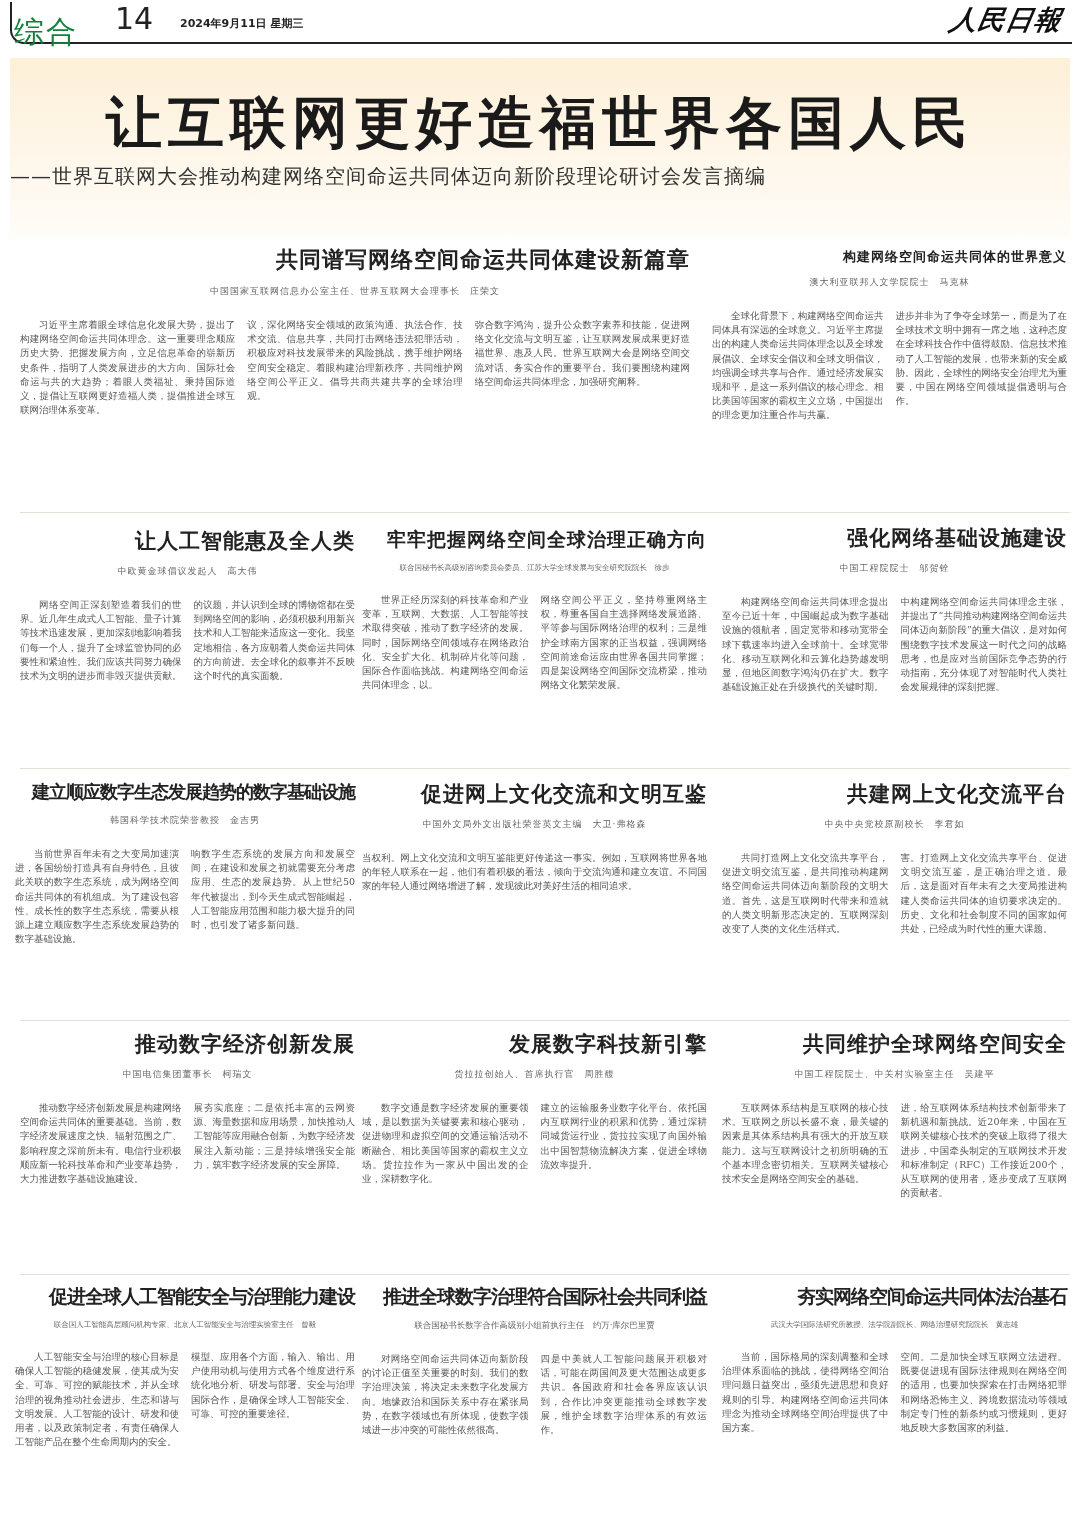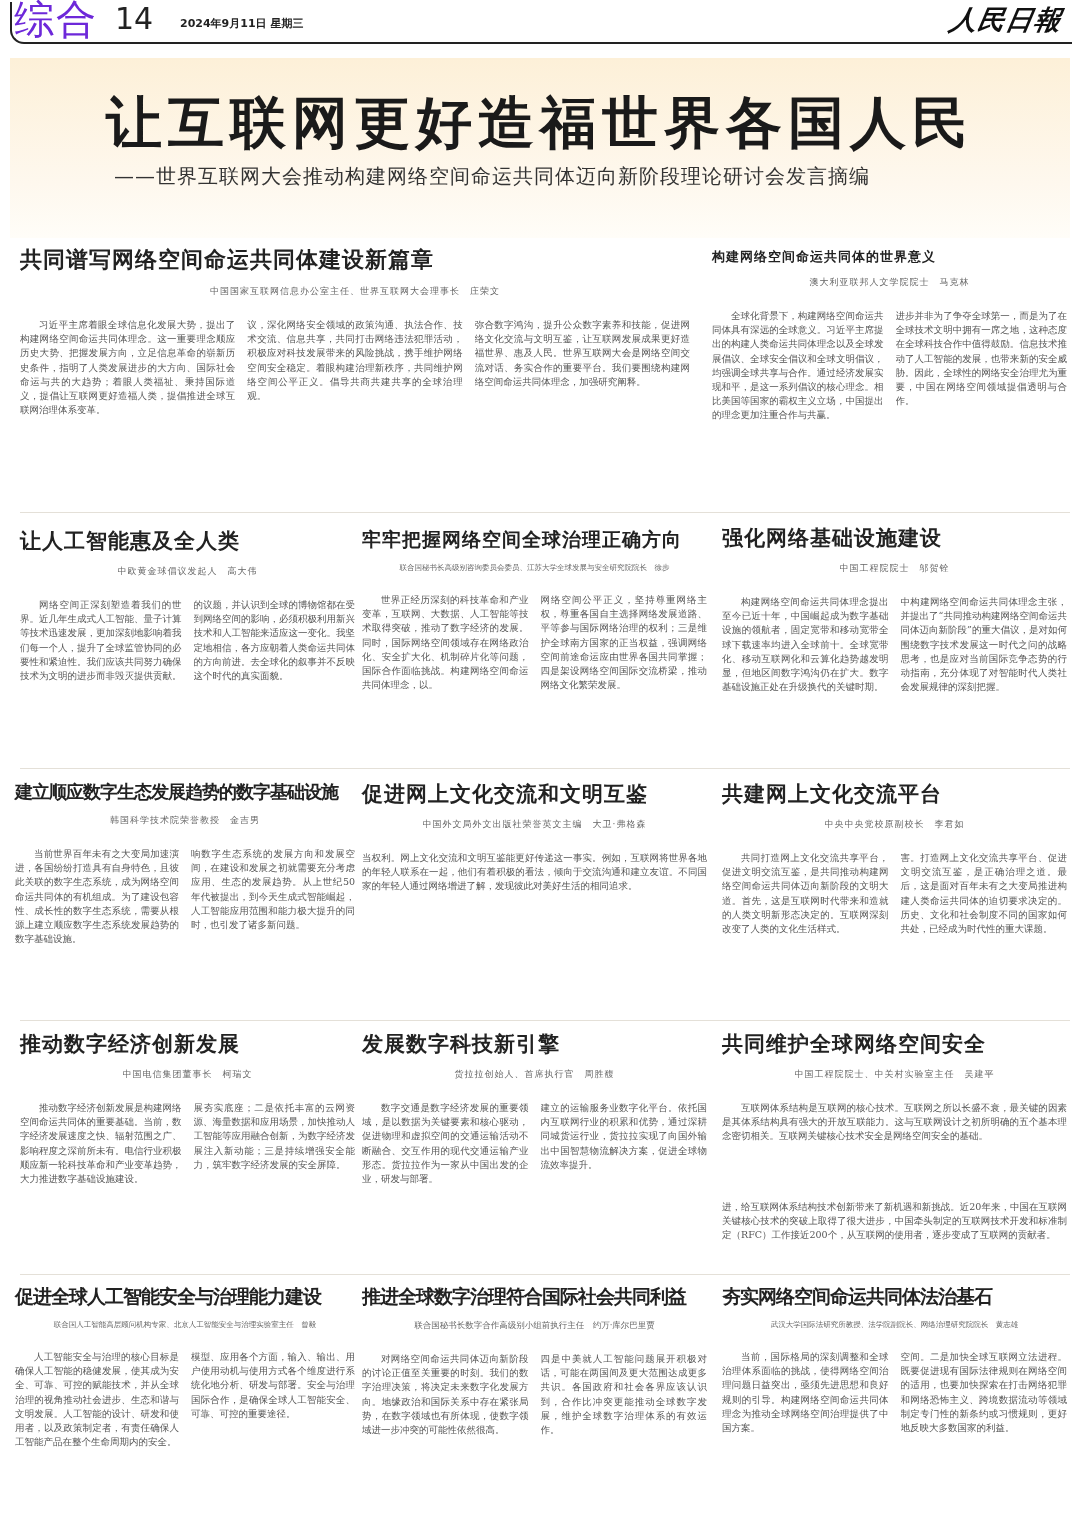--- a/index.html
+++ b/index.html
@@ -2,33 +2,33 @@
 <html><head>
 <meta charset="utf-8">
 <style>
   * { box-sizing: border-box; margin: 0; padding: 0; }
   html, body { width: 1080px; height: 1527px; background: #ffffff; overflow: hidden; }
   body { font-family: "DejaVu Serif", "Liberation Serif", serif; color: #333; position: relative; }
 
   
   .masthead { position: absolute; left: 0; top: 0; width: 1080px; height: 46px; }
   .mast-section { position: absolute; left: 10px; top: 2px; height: 42px; border-left: 2px solid #222; border-bottom: 2px solid #222; border-bottom-left-radius: 14px; width: 1062px; }
-  .mast-name { position: absolute; left: 14px; top: 0px; font-family: "DejaVu Sans", sans-serif; font-size: 40px; color: #6d28d9; letter-spacing: 2px; font-weight: 300; line-height: 38px; }
+  .mast-name { position: absolute; left: 14px; top: 13px; font-family: "DejaVu Sans", sans-serif; font-size: 30px; color: #15803d; letter-spacing: 2px; font-weight: 300; line-height: 38px; }
   .mast-num { position: absolute; left: 115px; top: 0px; font-family: "DejaVu Sans", sans-serif; font-size: 30px; color: #222; line-height: 38px; }
   .mast-date { position: absolute; left: 180px; top: 16px; font-family: "DejaVu Sans", sans-serif; font-size: 11px; color: #222; font-weight: bold; }
   .mast-logo { position: absolute; right: 18px; top: 2px; font-family: "DejaVu Serif", serif; font-style: italic; font-weight: bold; font-size: 27px; color: #111; letter-spacing: 1px; transform: skewX(-10deg); }
 
   
   .banner { position: absolute; left: 10px; top: 58px; width: 1060px; height: 180px; background: linear-gradient(#fdf0d8, #fef8ee 70%, #fffdf8); }
   .headline { position: absolute; left: 0; top: 28px; width: 1060px; text-align: center; font-family: "DejaVu Sans", sans-serif; font-weight: bold; font-size: 56px; letter-spacing: 6px; color: #1a1a1a; }
-  .subhead { position: absolute; left: 0; top: 105px; width: 860px; text-align: right; font-family: "DejaVu Sans", sans-serif; font-size: 20px; color: #333; letter-spacing: 1px; }
+  .subhead { position: absolute; left: 0; top: 105px; width: 860px; text-align: left; font-family: "DejaVu Sans", sans-serif; font-size: 20px; color: #333; letter-spacing: 1px; }
 
   
   .article { position: absolute; }
-  .a-title { text-align: left; font-family: "DejaVu Serif", serif; font-weight: bold; font-size: 21px; color: #222; white-space: nowrap; letter-spacing: 1px; }
+  .a-title { text-align: right; font-family: "DejaVu Serif", serif; font-weight: bold; font-size: 21px; color: #222; white-space: nowrap; letter-spacing: 1px; }
   .a-title.narrow { letter-spacing: -1px; font-size: 19px; }
   .a-byline { text-align: center; font-size: 9px; color: #666; margin-top: 10px; white-space: nowrap; letter-spacing: 1px; }
   .a-body { display: flex; gap: 12px; margin-top: 20px; }
   .a-col { flex: 1; font-size: 9.5px; line-height: 14.2px; color: #555; text-align: justify; overflow: hidden; }
   .a-col p { text-indent: 2em; }
   .a-col p.cont { text-indent: 0; }
   .rule { position: absolute; height: 0; border-top: 1px solid #e4e0d8; }
 </style>
 </head>
 <body>
@@ -161,31 +161,31 @@
     <div class="a-col">
         <p class="cont">展夯实底座；二是依托丰富的云网资源、海量数据和应用场景，加快推动人工智能等应用融合创新，为数字经济发展注入新动能；三是持续增强安全能力，筑牢数字经济发展的安全屏障。</p>
       </div>
   </div>
 </div>
 <div class="article" style="left:362px; top:1030px; width:345px; height:240px;">
   <div class="a-title">发展数字科技新引擎</div>
   <div class="a-byline">货拉拉创始人、首席执行官　周胜馥</div>
   <div class="a-body" style="height:185px;">
     <div class="a-col">
-        <p>数字交通是数字经济发展的重要领域，是以数据为关键要素和核心驱动，促进物理和虚拟空间的交通运输活动不断融合、交互作用的现代交通运输产业形态。货拉拉作为一家从中国出发的企业，研发与部署。</p>
+        <p>数字交通是数字经济发展的重要领域，是以数据为关键要素和核心驱动，促进物理和虚拟空间的交通运输活动不断融合、相比美国等国家的霸权主义立场。货拉拉作为一家从中国出发的企业，深耕数字化。</p>
       </div>
     <div class="a-col">
         <p class="cont">建立的运输服务业数字化平台。依托国内互联网行业的积累和优势，通过深耕同城货运行业，货拉拉实现了向国外输出中国智慧物流解决方案，促进全球物流效率提升。</p>
       </div>
   </div>
 </div>
 <div class="article" style="left:722px; top:1030px; width:345px; height:240px;">
   <div class="a-title">共同维护全球网络空间安全</div>
   <div class="a-byline">中国工程院院士、中关村实验室主任　吴建平</div>
-  <div class="a-body" style="height:185px;flex-direction:column;">
+  <div class="a-body" style="height:185px;">
     <div class="a-col">
         <p>互联网体系结构是互联网的核心技术。互联网之所以长盛不衰，最关键的因素是其体系结构具有强大的开放互联能力。这与互联网设计之初所明确的五个基本理念密切相关。互联网关键核心技术安全是网络空间安全的基础。</p>
       </div>
     <div class="a-col">
         <p class="cont">进，给互联网体系结构技术创新带来了新机遇和新挑战。近20年来，中国在互联网关键核心技术的突破上取得了很大进步，中国牵头制定的互联网技术开发和标准制定（RFC）工作接近200个，从互联网的使用者，逐步变成了互联网的贡献者。</p>
       </div>
   </div>
 </div>
 
 <div class="rule" style="left:20px; top:1274px; width:1050px;"></div>

